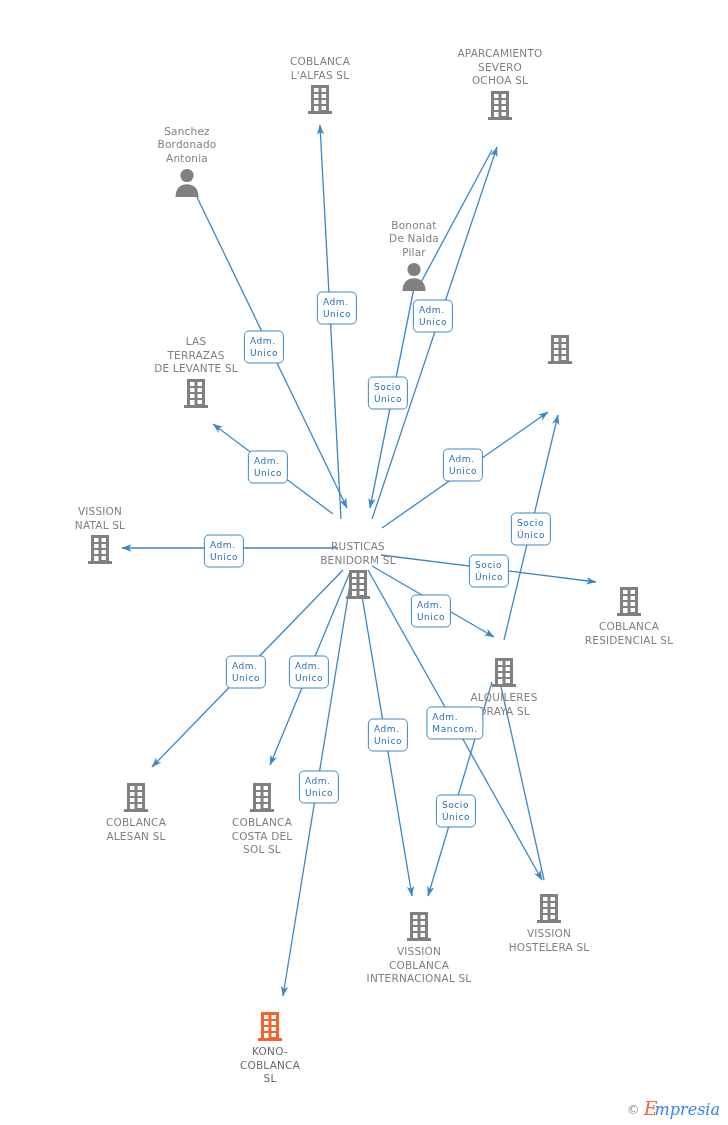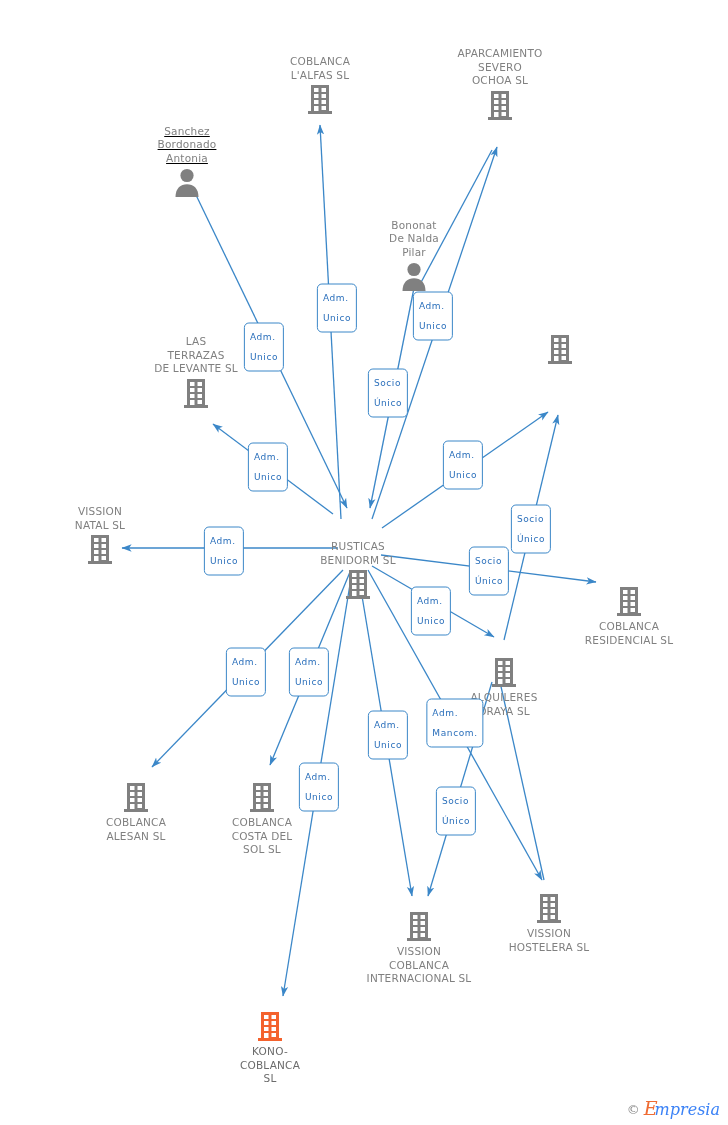--- a/index.html
+++ b/index.html
@@ -51,21 +51,21 @@
   .reltag {
     position: absolute;
     transform: translate(-50%, -50%);
     box-sizing: border-box;
     border: 1px solid #3b87c8;
     border-radius: 5px;
     background: #ffffff;
     color: #2a6fbb;
     font-family: "DejaVu Sans", sans-serif;
     font-size: 9px;
-    line-height: 20px;
+    line-height: 12px;
     letter-spacing: 0.6px;
     padding: 3px 5px 4px 5px;
     text-align: left;
     white-space: pre-line;
     box-shadow: 0 0 0 0 rgba(0,0,0,0);
   }
 
   .watermark {
     position: absolute;
     right: 8px;
@@ -156,21 +156,21 @@
             <rect x="8" y="4" width="4.5" height="4" fill="#ffffff"></rect>
             <rect x="15.5" y="4" width="4.5" height="4" fill="#ffffff"></rect>
             <rect x="8" y="10" width="4.5" height="4" fill="#ffffff"></rect>
             <rect x="15.5" y="10" width="4.5" height="4" fill="#ffffff"></rect>
             <rect x="8" y="16" width="4.5" height="4" fill="#ffffff"></rect>
             <rect x="15.5" y="16" width="4.5" height="4" fill="#ffffff"></rect>
             <rect x="8" y="22" width="4.5" height="5" fill="#ffffff"></rect>
             <rect x="15.5" y="22" width="4.5" height="4" fill="#ffffff"></rect>
           </svg></span>
       </div>
-      <div class="node caption-above" style="left: 187px; top: 124.5px; text-decoration: underline;">
+      <div class="node caption-above" style="left: 187px; top: 124.5px;">
         <span class="caption">Sanchez
 Bordonado
 Antonia</span>
         <span class="glyph"><svg width="28" height="30" viewBox="0 0 28 30" xmlns="http://www.w3.org/2000/svg">
             <circle cx="14" cy="8.5" r="6.6" fill="#808080"></circle>
             <path d="M2.5,30 C2.5,21.2 7.6,17.2 14,17.2 C20.4,17.2 25.5,21.2 25.5,30 Z" fill="#808080"></path>
           </svg></span>
       </div>
       <div class="node caption-above" style="left: 414px; top: 218.5px;">
         <span class="caption">Bononat

